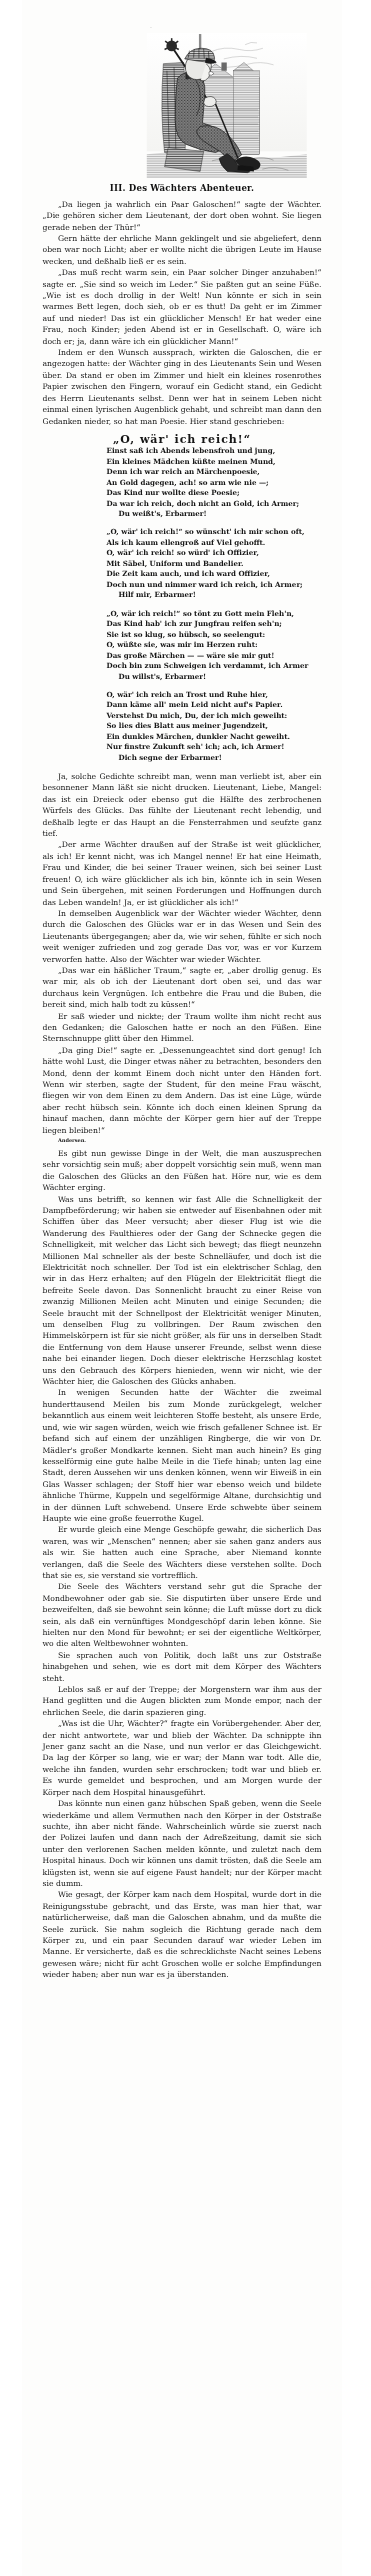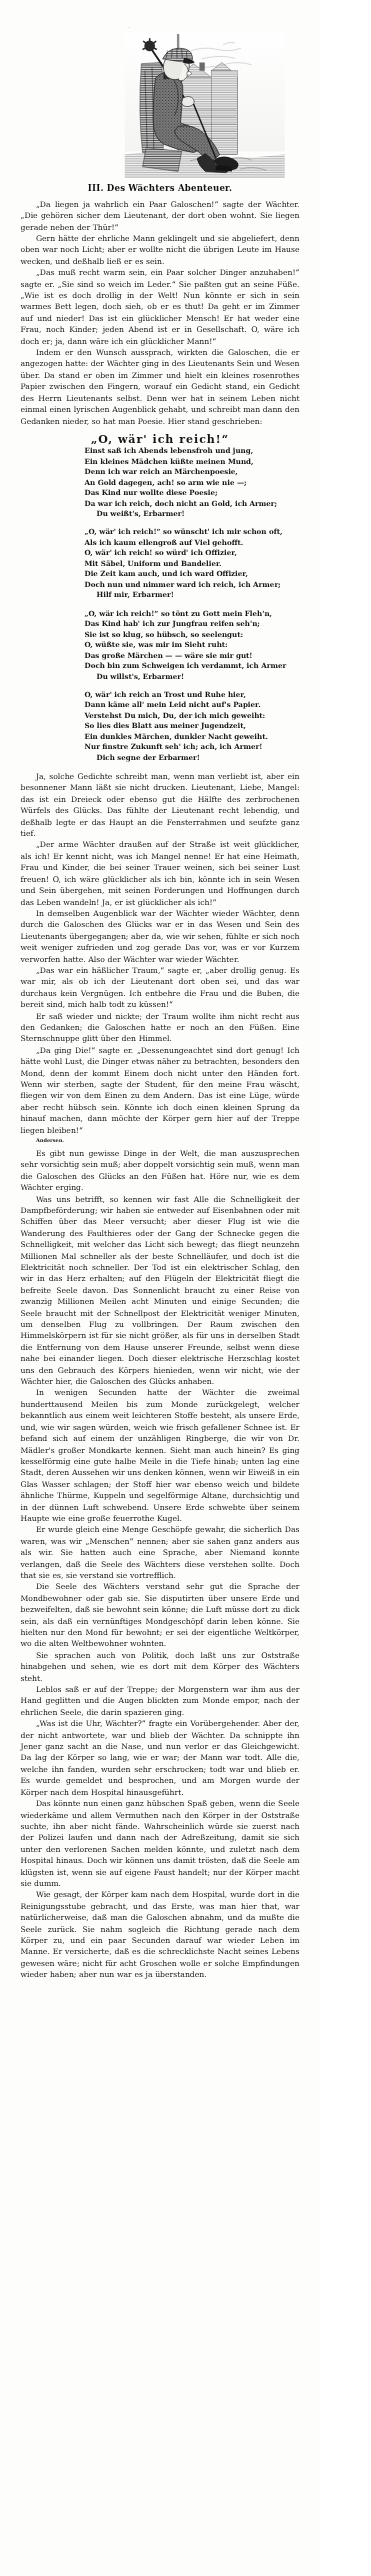--- a/index.html
+++ b/index.html
@@ -14,20 +14,21 @@
     font-family: "DejaVu Serif", "Liberation Serif", serif;
     color: #1a1a1a;
     overflow: hidden;
   }
 
   #page {
     position: relative;
     width: 320px;
     height: 2576px;
     background: #fdfdfc;
+    margin-left: 22px;
   }
 
   
   .illustration-block {
     width: 371px;
     height: 178px;
     position: relative;
     overflow: hidden;
   }
   .illustration-inner {
@@ -264,21 +265,21 @@
         <div class="poem-line">Mit Säbel, Uniform und Bandelier.</div>
         <div class="poem-line">Die Zeit kam auch, und ich ward Offizier,</div>
         <div class="poem-line">Doch nun und nimmer ward ich reich, ich Armer;</div>
         <div class="poem-line indent">Hilf mir, Erbarmer!</div>
       </div>
 
       <div class="poem-stanza">
         <div class="poem-line">„O, wär ich reich!“ so tönt zu Gott mein Fleh'n,</div>
         <div class="poem-line">Das Kind hab' ich zur Jungfrau reifen seh'n;</div>
         <div class="poem-line">Sie ist so klug, so hübsch, so seelengut:</div>
-        <div class="poem-line">O, wüßte sie, was mir im Sieht ruht:</div>
+        <div class="poem-line">O, wüßte sie, was mir im Herzen ruht:</div>
         <div class="poem-line">Das große Märchen — — wäre sie mir gut!</div>
         <div class="poem-line">Doch bin zum Schweigen ich verdammt, ich Armer</div>
         <div class="poem-line indent">Du willst's, Erbarmer!</div>
       </div>
 
       <div class="poem-stanza">
         <div class="poem-line">O, wär' ich reich an Trost und Ruhe hier,</div>
         <div class="poem-line">Dann käme all' mein Leid nicht auf's Papier.</div>
         <div class="poem-line">Verstehst Du mich, Du, der ich mich geweiht:</div>
         <div class="poem-line">So lies dies Blatt aus meiner Jugendzeit,</div>

